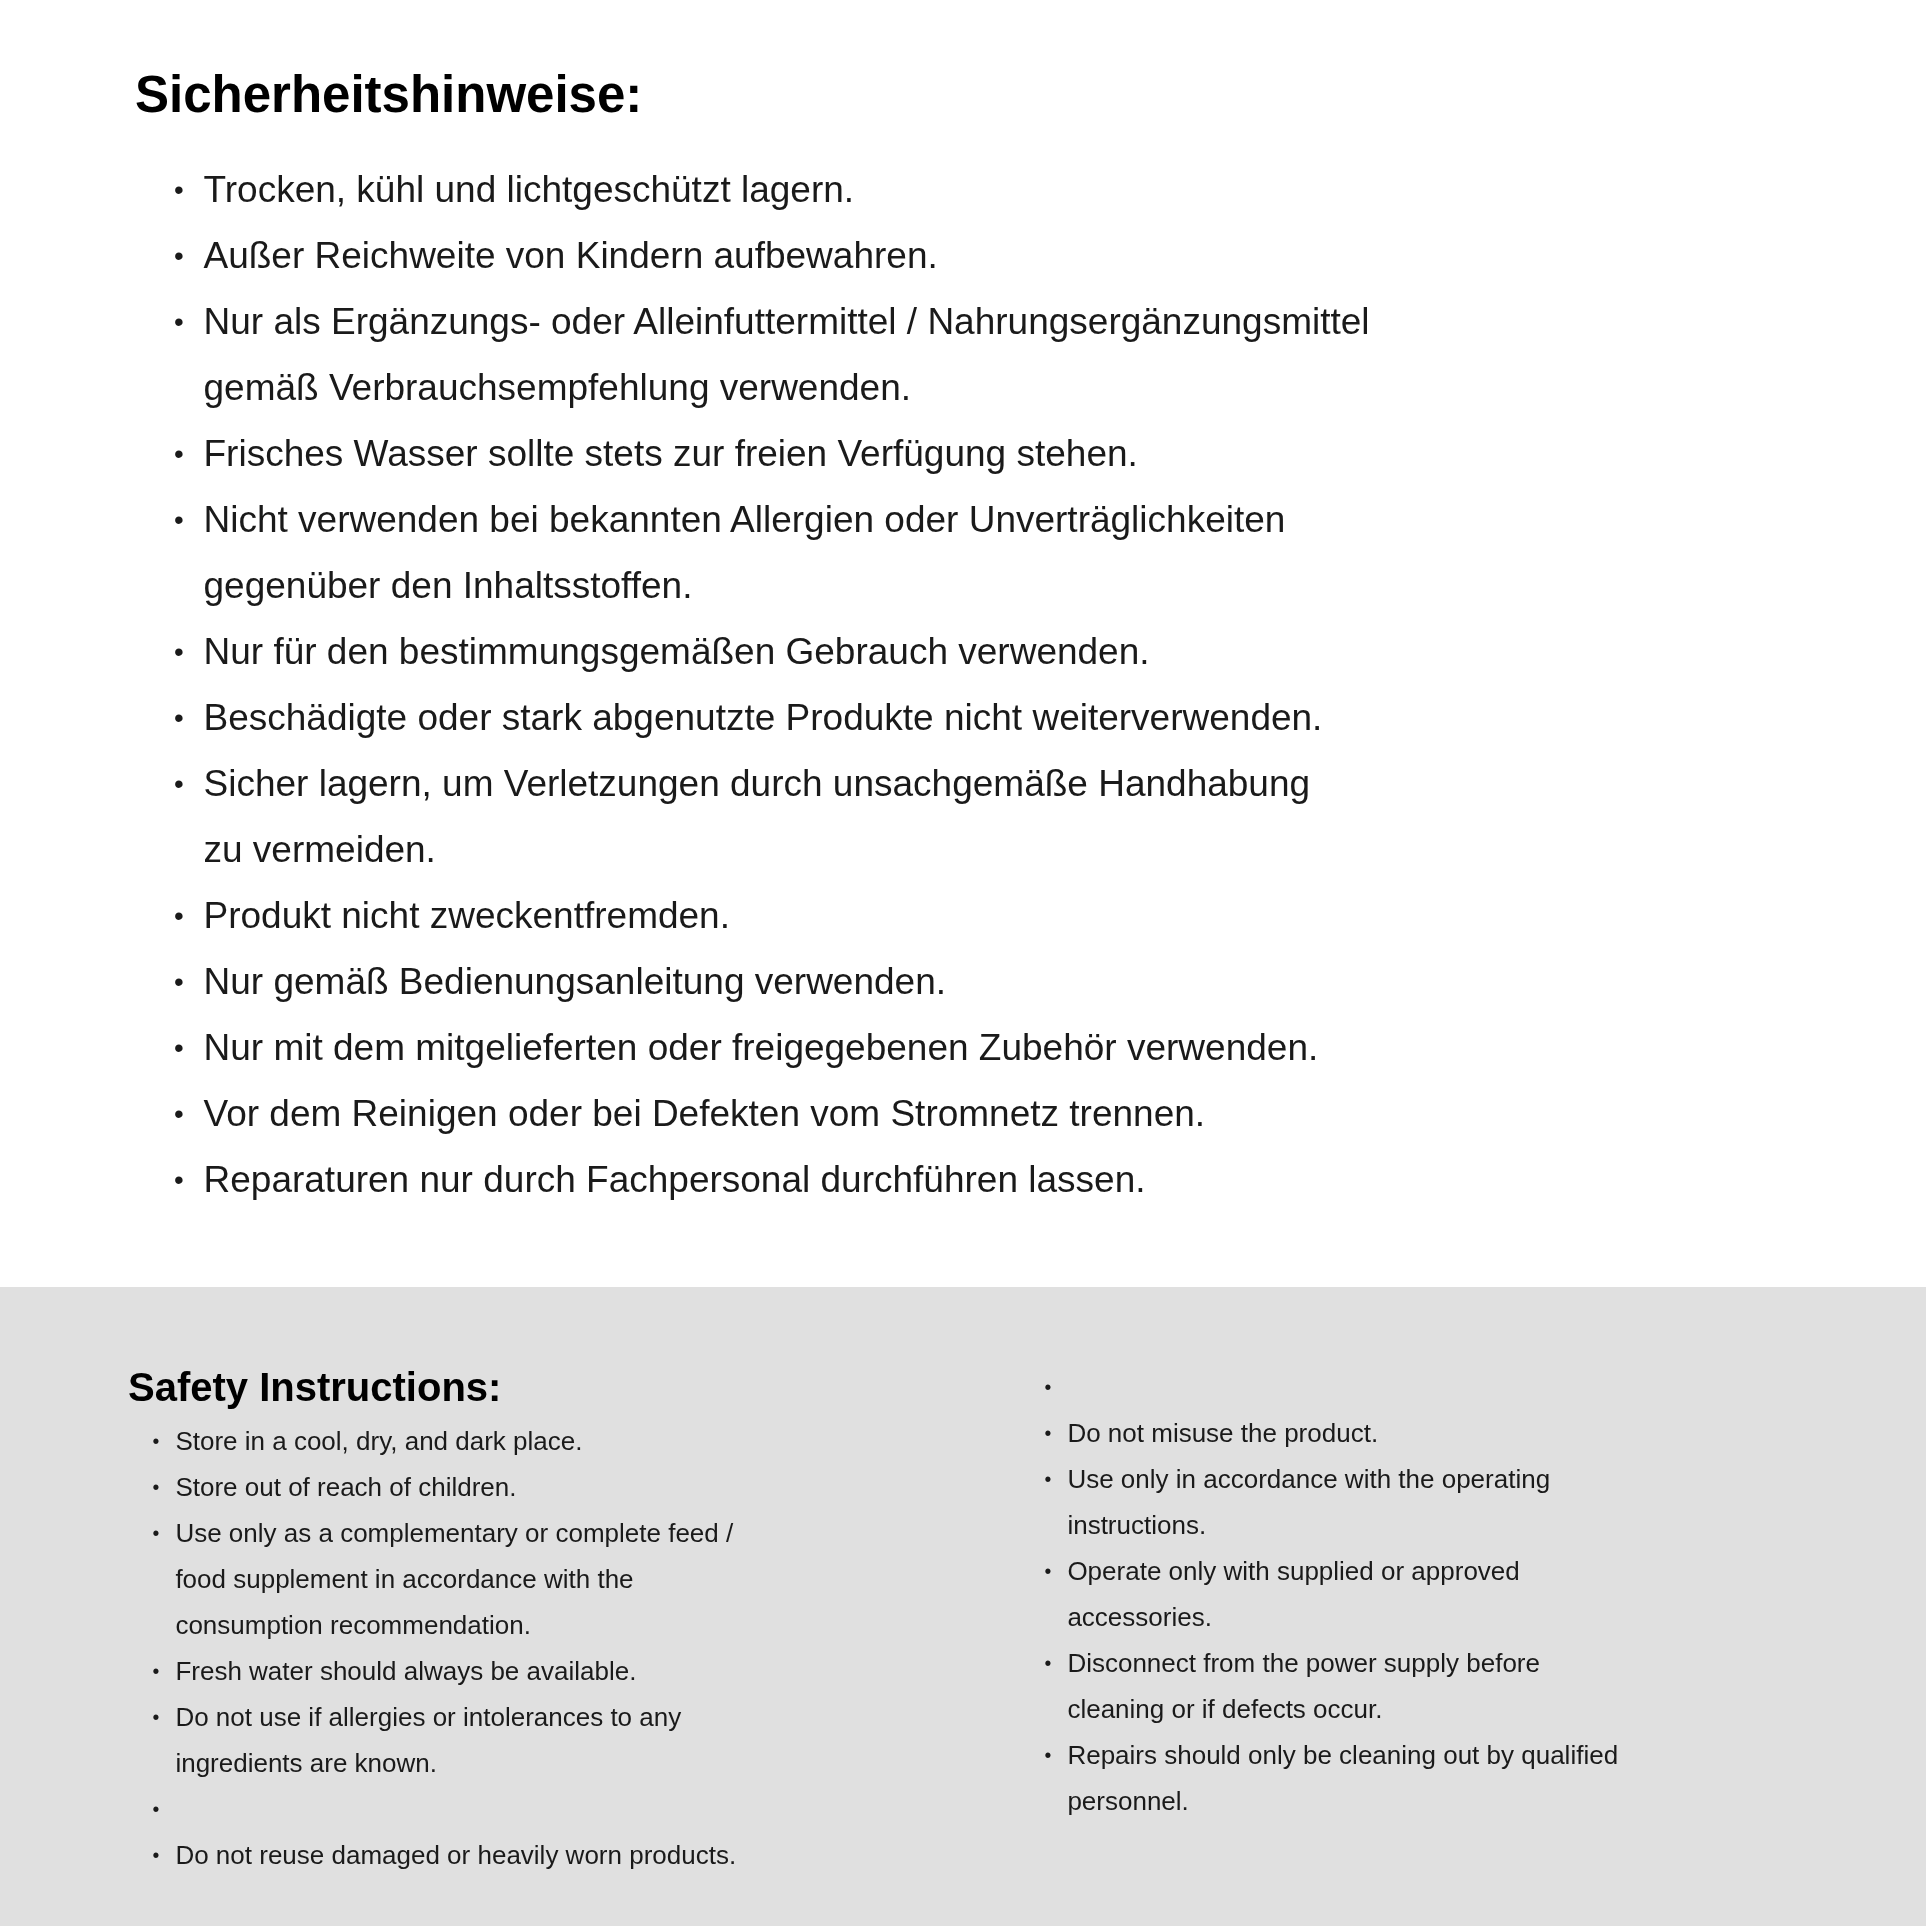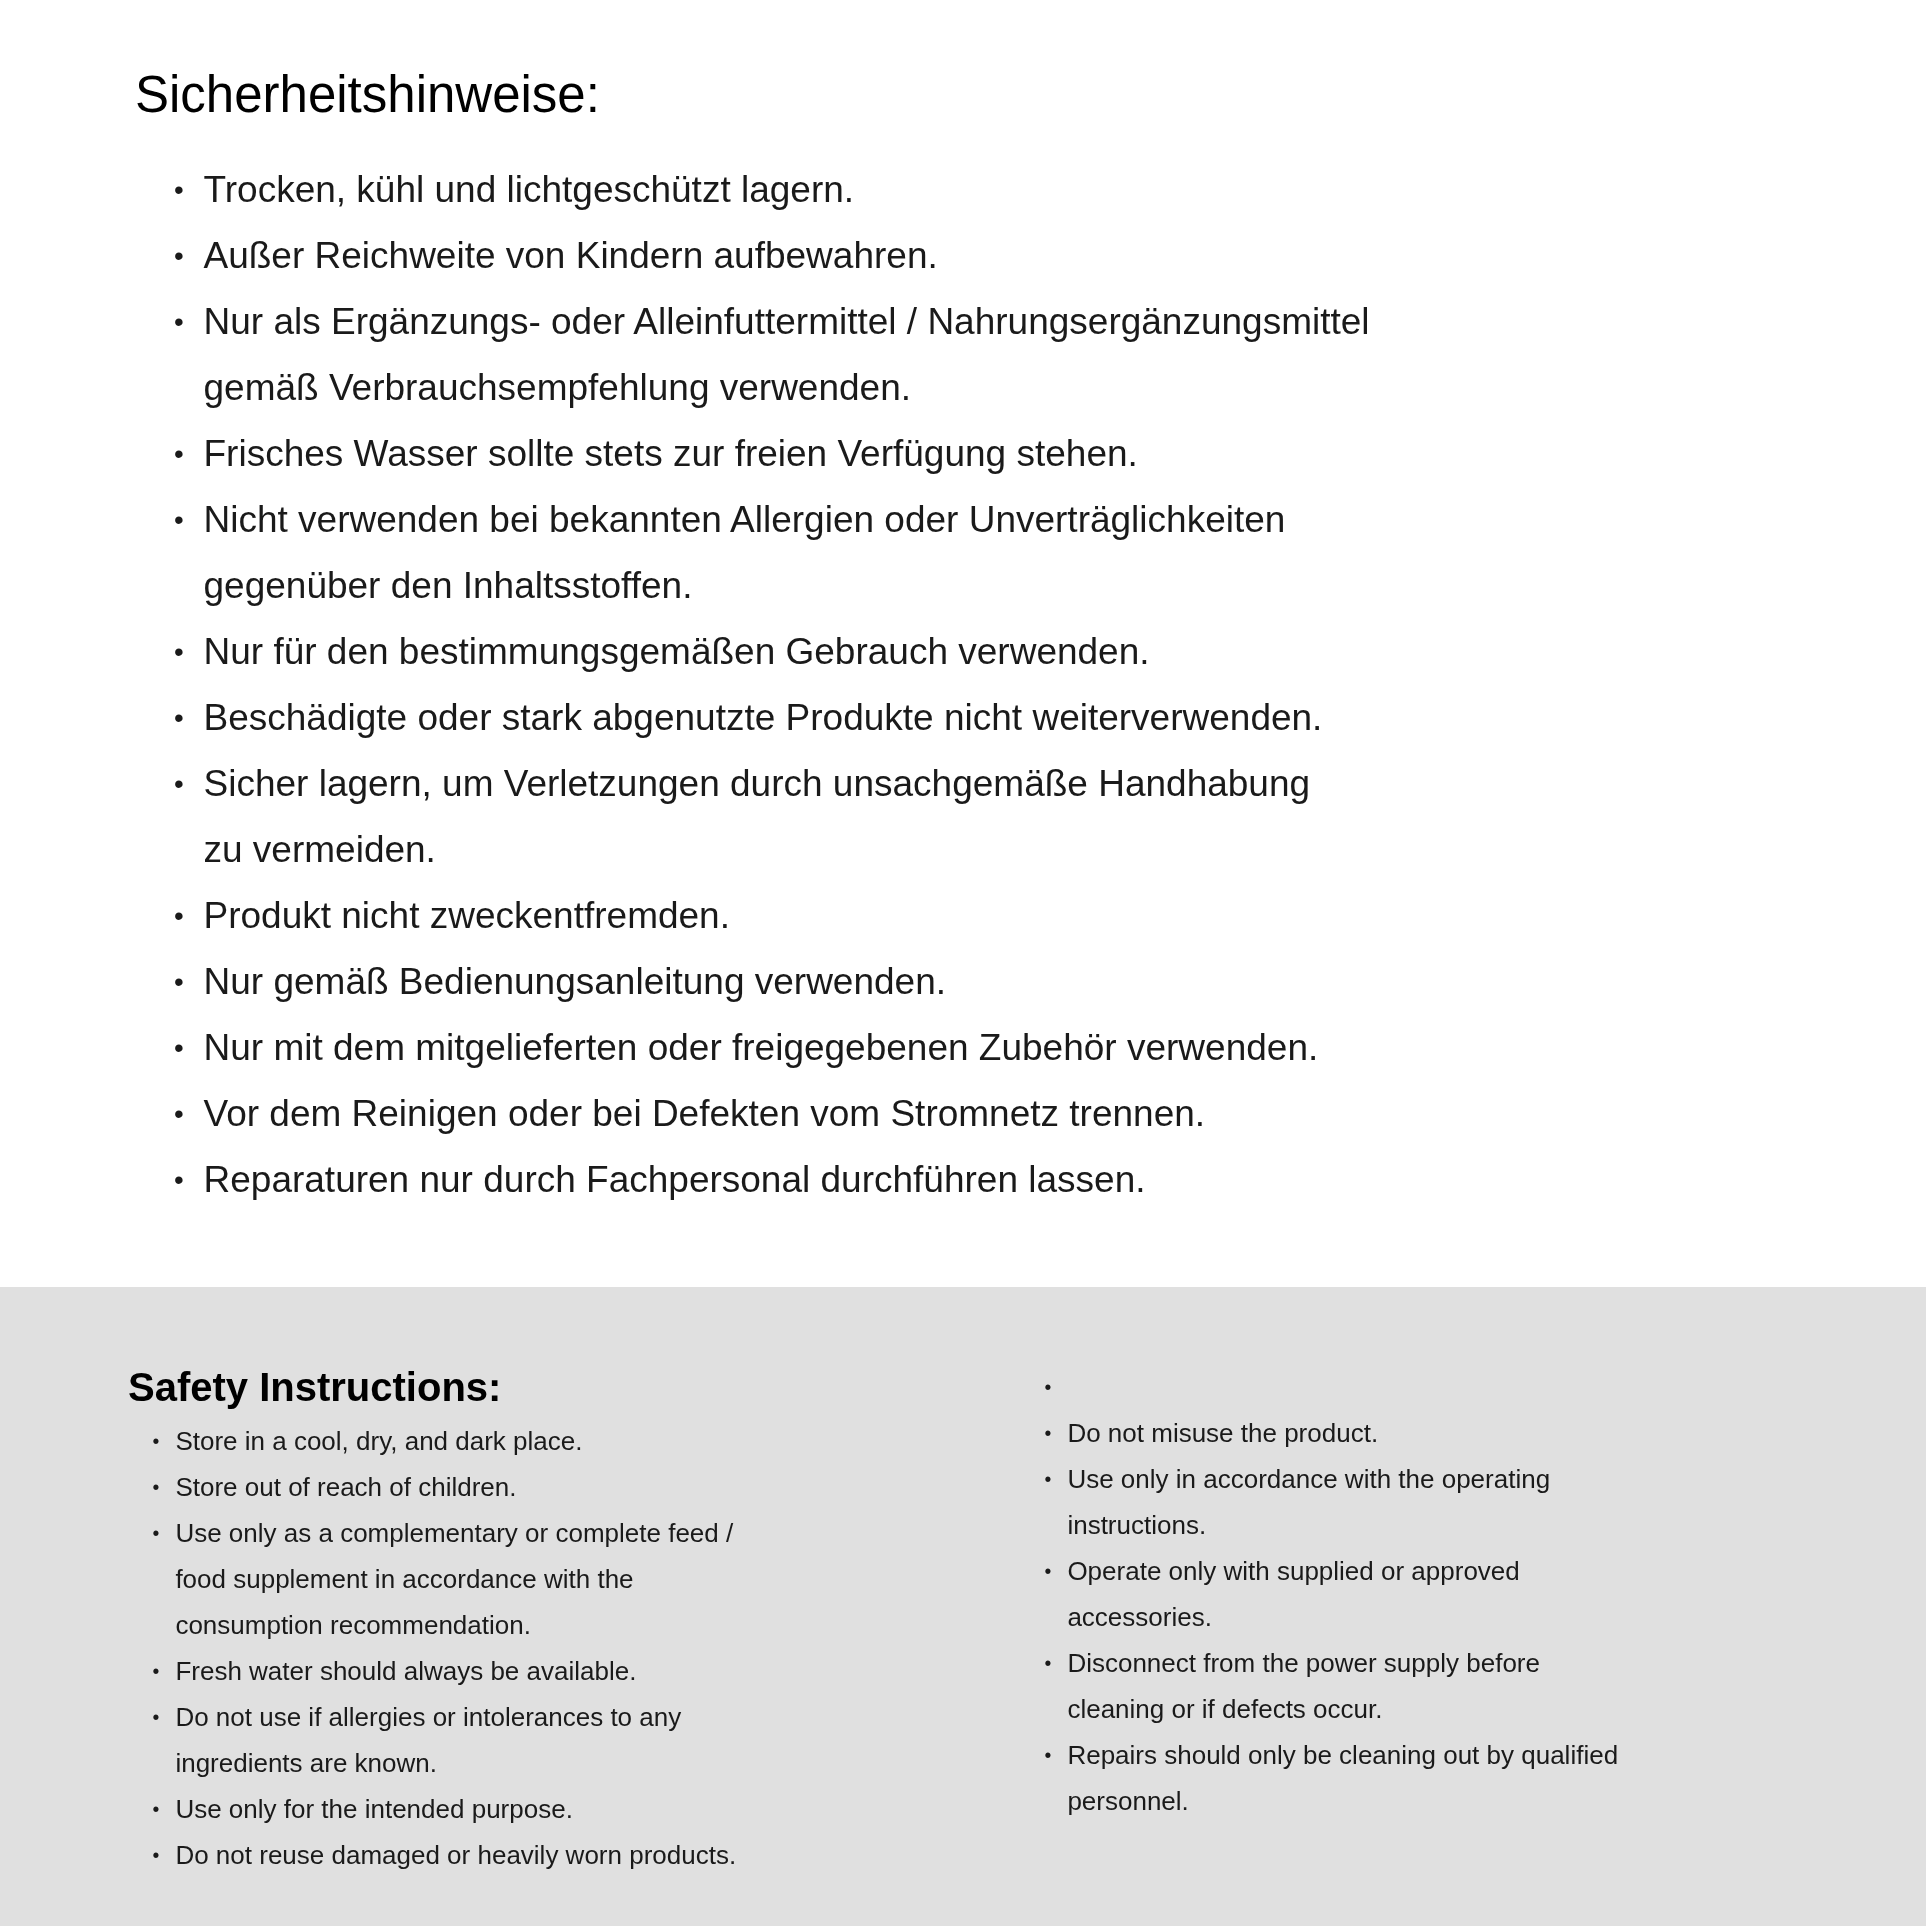--- a/index.html
+++ b/index.html
@@ -15,21 +15,21 @@
   }
   
   .de-section {
     height: 1287px;
     padding: 64px 96px 0 135px;
   }
   .de-title {
     margin: 0 0 31px 0;
     font-size: 51px;
     line-height: 62px;
-    font-weight: 400;
+    font-weight: 700;
     color: #000000;
   }
   ul.blist { list-style: none; margin: 0; padding: 0; }
   .de-section ul.blist { margin-left: 39px; }
   .de-section li {
     display: flex;
     align-items: flex-start;
     font-size: 37px;
     line-height: 66px;
   }
@@ -169,21 +169,20 @@
           </li>
 
           <li>
             <span class="dot">•</span>
             <span class="txt">Do not use if allergies or intolerances to any
 ingredients are known.</span>
           </li>
 
           <li>
             <span class="dot">•</span>
-            <span class="txt">Use only for the intended purpose.</span>
           </li>
 
           <li>
             <span class="dot">•</span>
             <span class="txt">Do not reuse damaged or heavily worn products.</span>
           </li>
         </ul>
     </div>
     <div class="col-right">
       <ul class="blist">

